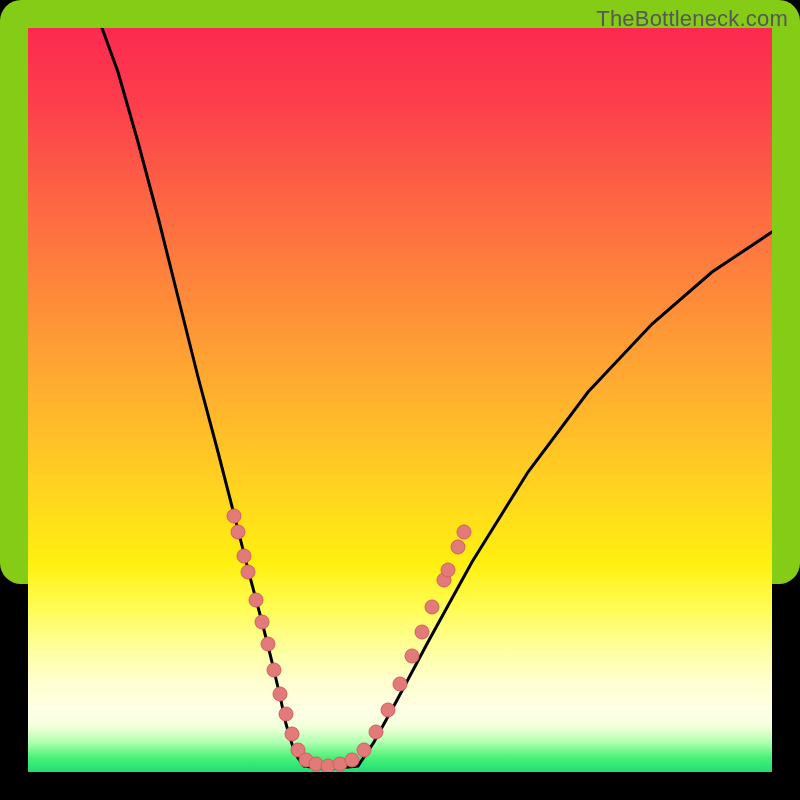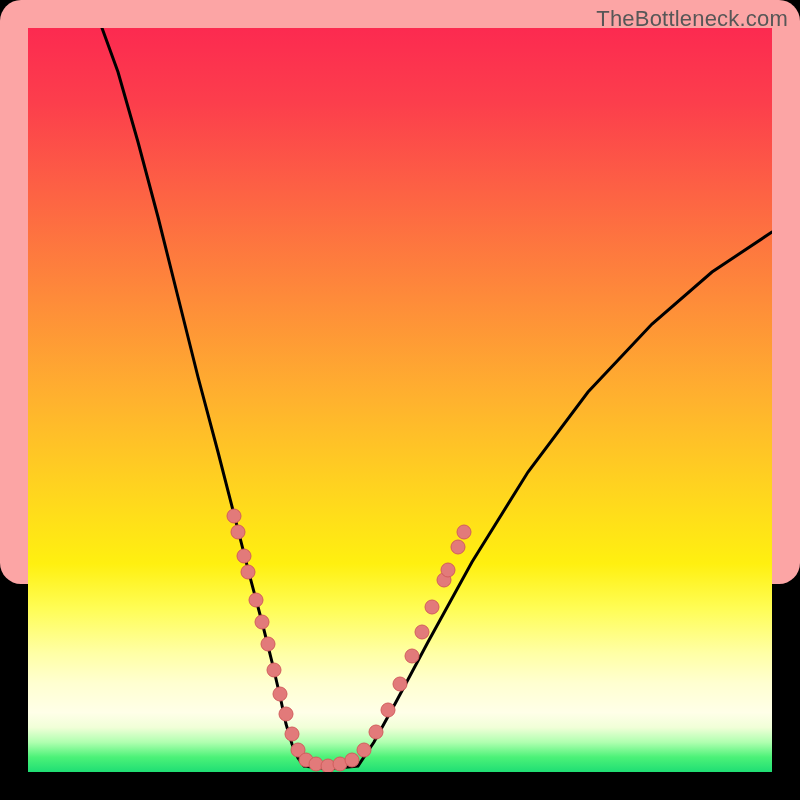--- a/index.html
+++ b/index.html
@@ -7,21 +7,21 @@
     padding: 0;
     width: 800px;
     height: 800px;
     background: #000;
     font-family: Arial, Helvetica, sans-serif;
   }
   .stage {
     position: relative;
     width: 800px;
     height: 584px;
-    background: #fca5a5;
+    background: #84cc16;
     border-radius: 21px;
   }
   .plot {
     position: absolute;
     left: 28px;
     top: 28px;
     width: 744px;
     height: 744px;
     
     background: linear-gradient(

